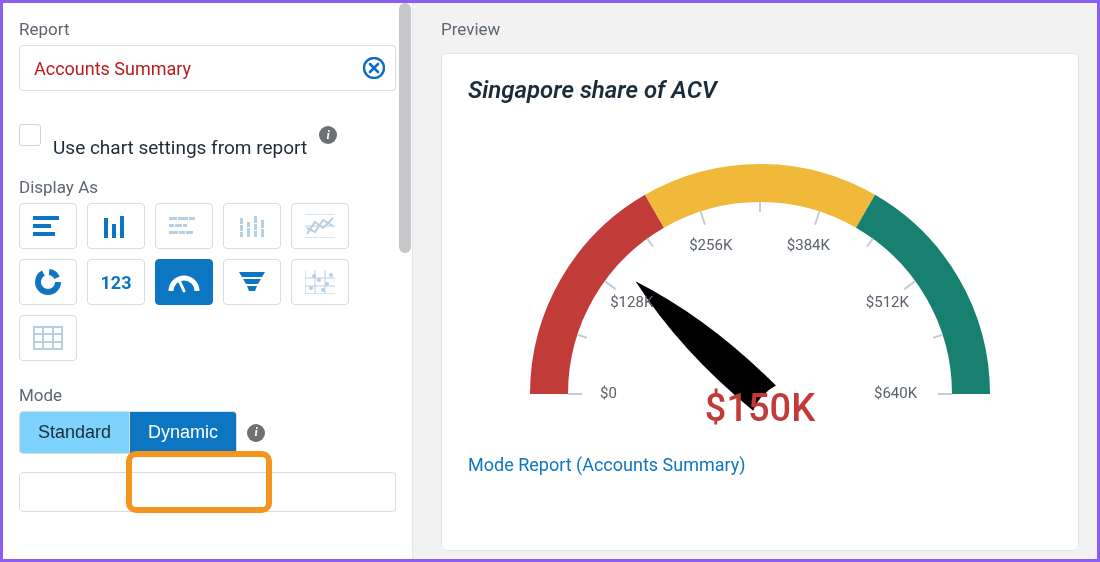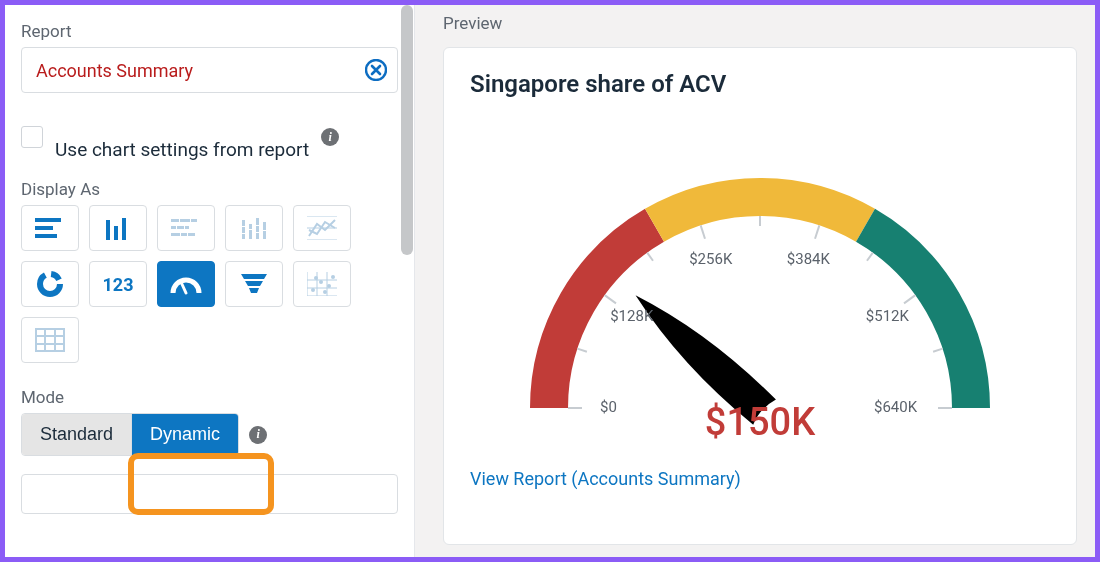--- a/index.html
+++ b/index.html
@@ -1,17 +1,17 @@
 <!DOCTYPE html>
 <html><head>
 <meta charset="utf-8">
 <style>
   * { box-sizing: border-box; }
   html, body { margin:0; padding:0; font-family: -apple-system, BlinkMacSystemFont, "Segoe UI", Roboto, Helvetica, Arial, sans-serif; background:#fff; }
-  .app { width:1100px; height:562px; display:flex; position:relative; border:5px solid #8b5cf6; }
+  .app { width:1100px; height:562px; display:flex; position:relative; border:3px solid #8b5cf6; }
   
   .left {
     width:410px; height:100%; padding:16px 16px 0 16px; border-right:1px solid #e5e7eb;
     position:relative;
   }
   .left-scroll-track {
     position:absolute; right:0; top:0; width:14px; height:100%;
     background:#fff;
   }
   .left-scroll-thumb {
@@ -46,41 +46,41 @@
     display:flex; align-items:center; justify-content:center; cursor:pointer;
     color:#0d76c2;
   }
   .chart-tile.selected { background:#0d76c2; color:#fff; border-color:#0d76c2; }
   .chart-tile.light { color:#b6cfe3; }
   .mode-row { display:flex; align-items:center; gap:10px; }
   .mode-group {
     display:inline-flex; border:1px solid #d9dde1; border-radius:4px; overflow:hidden;
   }
   .mode-btn {
-    padding:10px 18px; font-size:18px; color:#1b2b3a; background:#e5e5e5; border:none;
+    padding:10px 18px; font-size:18px; color:#1b2b3a; background:#7dd3fc; border:none;
     cursor:pointer;
   }
   .mode-btn + .mode-btn { border-left:1px solid #d9dde1;text-align:center; }
   .mode-btn.active { background:#0d76c2; color:#fff; }
   .highlight {
     position:absolute;
     border:6px solid #f5941f; border-radius:10px;
     pointer-events:none;
   }
   .extra-box {
     margin-top:18px; border:1px solid #d9dde1; border-radius:4px; height:40px;
   }
   
-  .right { flex:1; height:100%; background:#f3f2f2; padding:8px 18px 0 28px; }
+  .right { flex:1; height:100%; background:#f3f2f2; padding:16px 18px 0 28px; }
   .preview-label { color:#5e6670; font-size:17px; margin-bottom:14px; }
   .card {
     background:#fff; border:1px solid #e2e5e8; border-radius:6px;
     padding:22px 26px 20px 26px; height:498px; position:relative;
   }
-  .card-title { color:#1b2b3a; font-size:24px; font-weight:600; margin-bottom:20px; }
+  .card-title { color:#1b2b3a; font-size:24px; font-weight:600; margin-bottom:0;font-style:italic; }
   .gauge-wrap {
     position:relative; width:560px; height:320px; margin:0 auto;
   }
   .gauge-wrap svg { position:absolute; left:0; top:0; }
   .tick-lbl {
     position:absolute; font-size:15px; color:#5b626b; white-space:nowrap;
   }
   .value-big {
     position:absolute; left:50%; transform:translateX(-50%); top:282px;
     font-size:38px; font-weight:500; color:#c13c38;
@@ -276,16 +276,16 @@
             <div class="tick-lbl" style="left: 120px; top: 280px;">$0</div>
             <div class="tick-lbl" style="left: 130.175px; top: 189.13px;">$128K</div>
             <div class="tick-lbl" style="left: 209.175px; top: 131.733px;">$256K</div>
             <div class="tick-lbl" style="left: 306.825px; top: 131.733px;">$384K</div>
             <div class="tick-lbl" style="left: 385.825px; top: 189.13px;">$512K</div>
             <div class="tick-lbl" style="left: 394px; top: 280px;">$640K</div>
           </div>
         <div class="value-big">$150K</div>
       </div>
 
-      <div class="view-report">View Report (Accounts Summary)</div>
+      <div class="view-report">Mode Report (Accounts Summary)</div>
     </div>
   </div>
 </div>
 
 </body></html>

